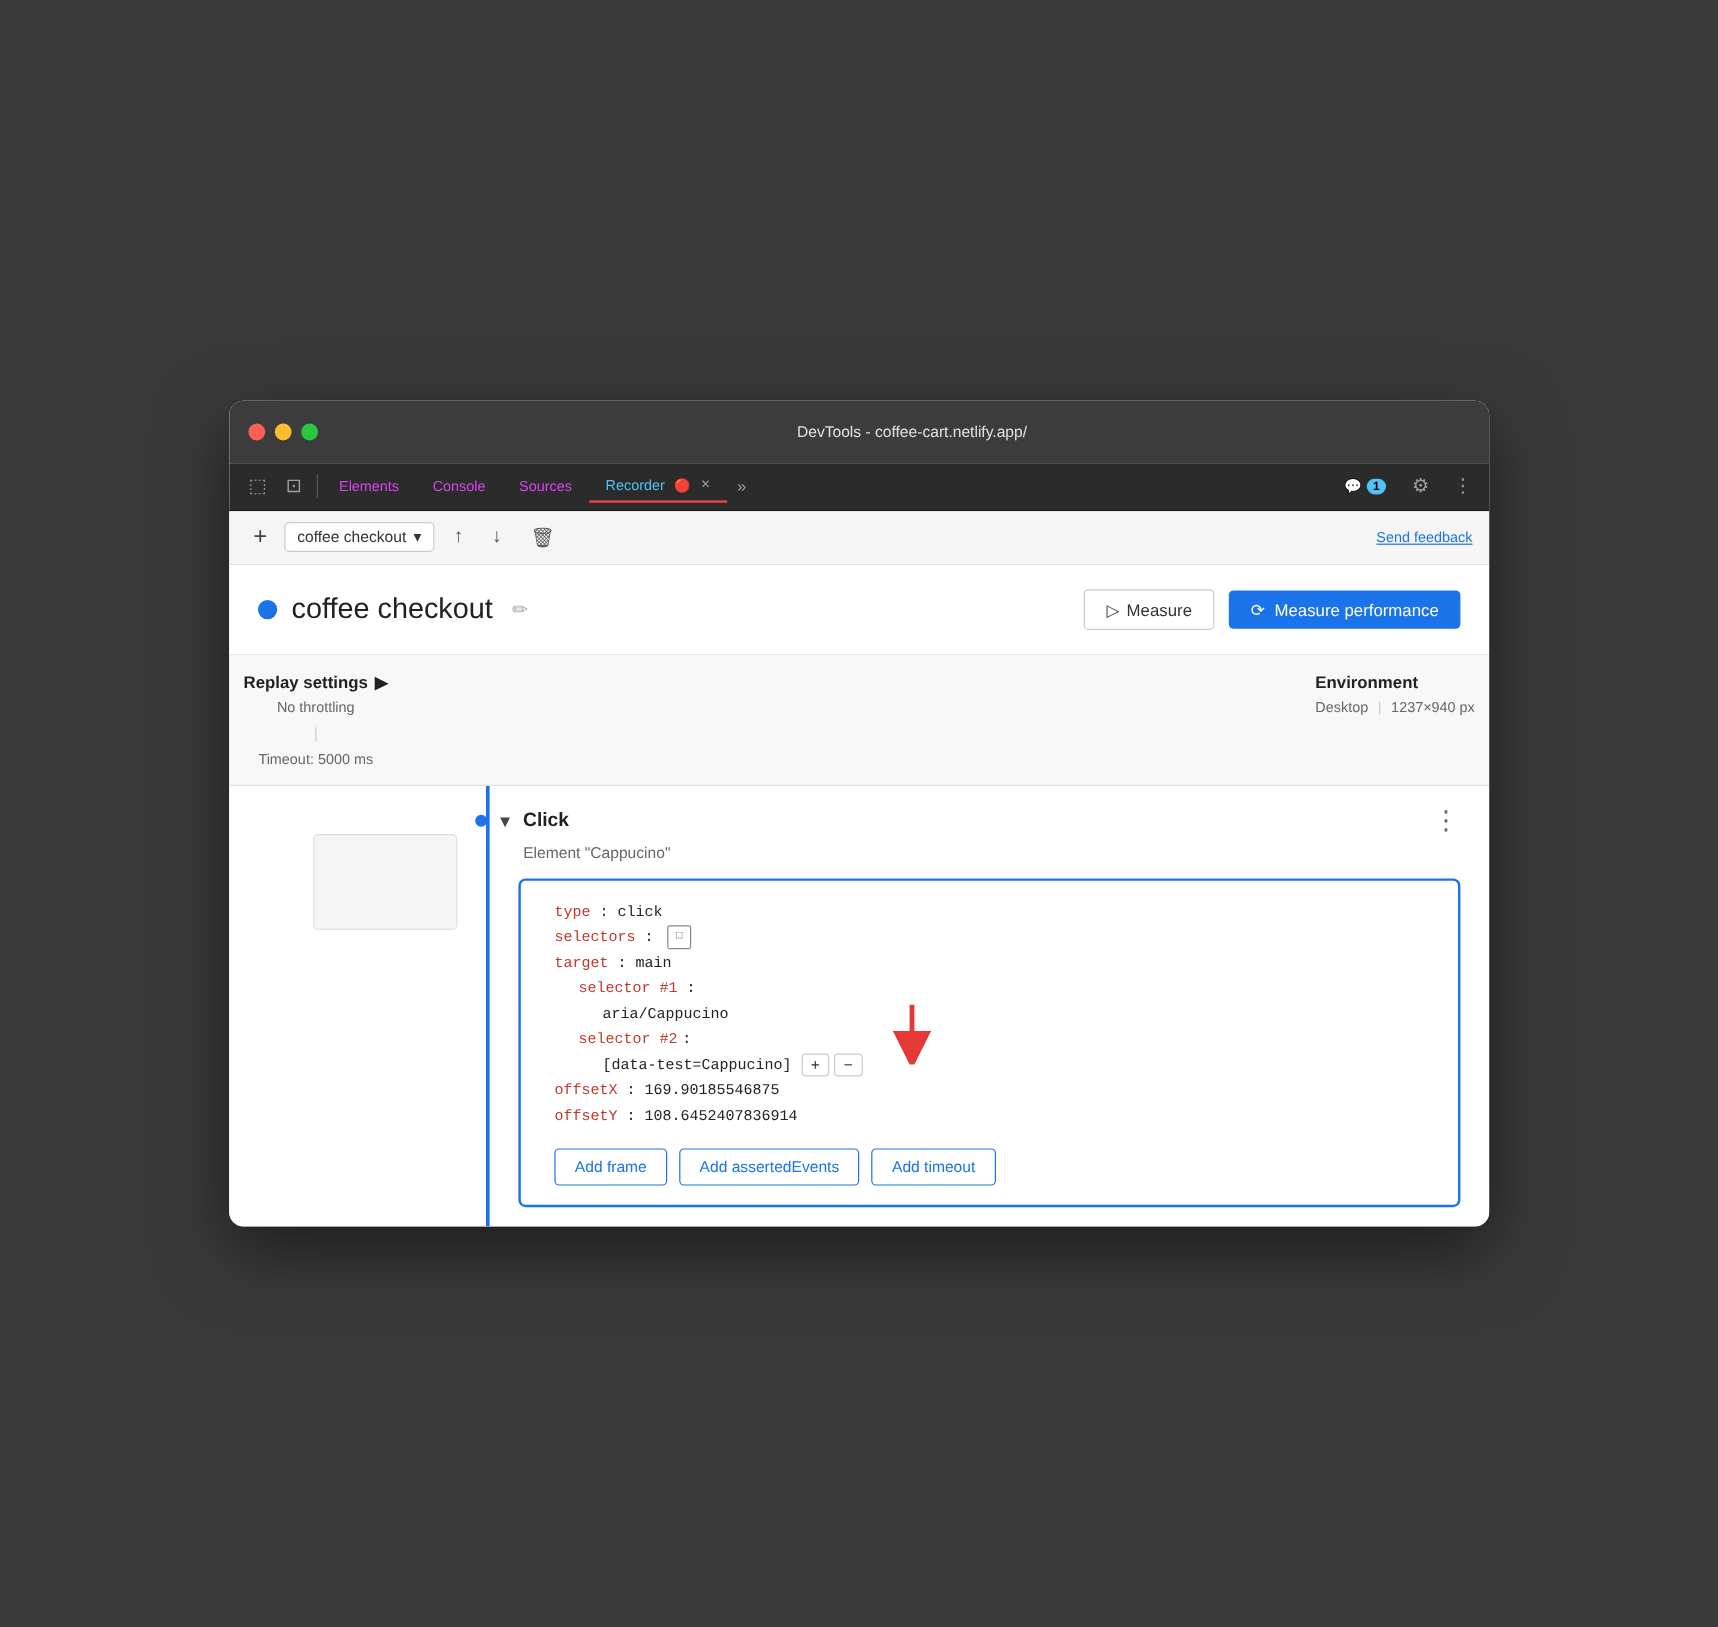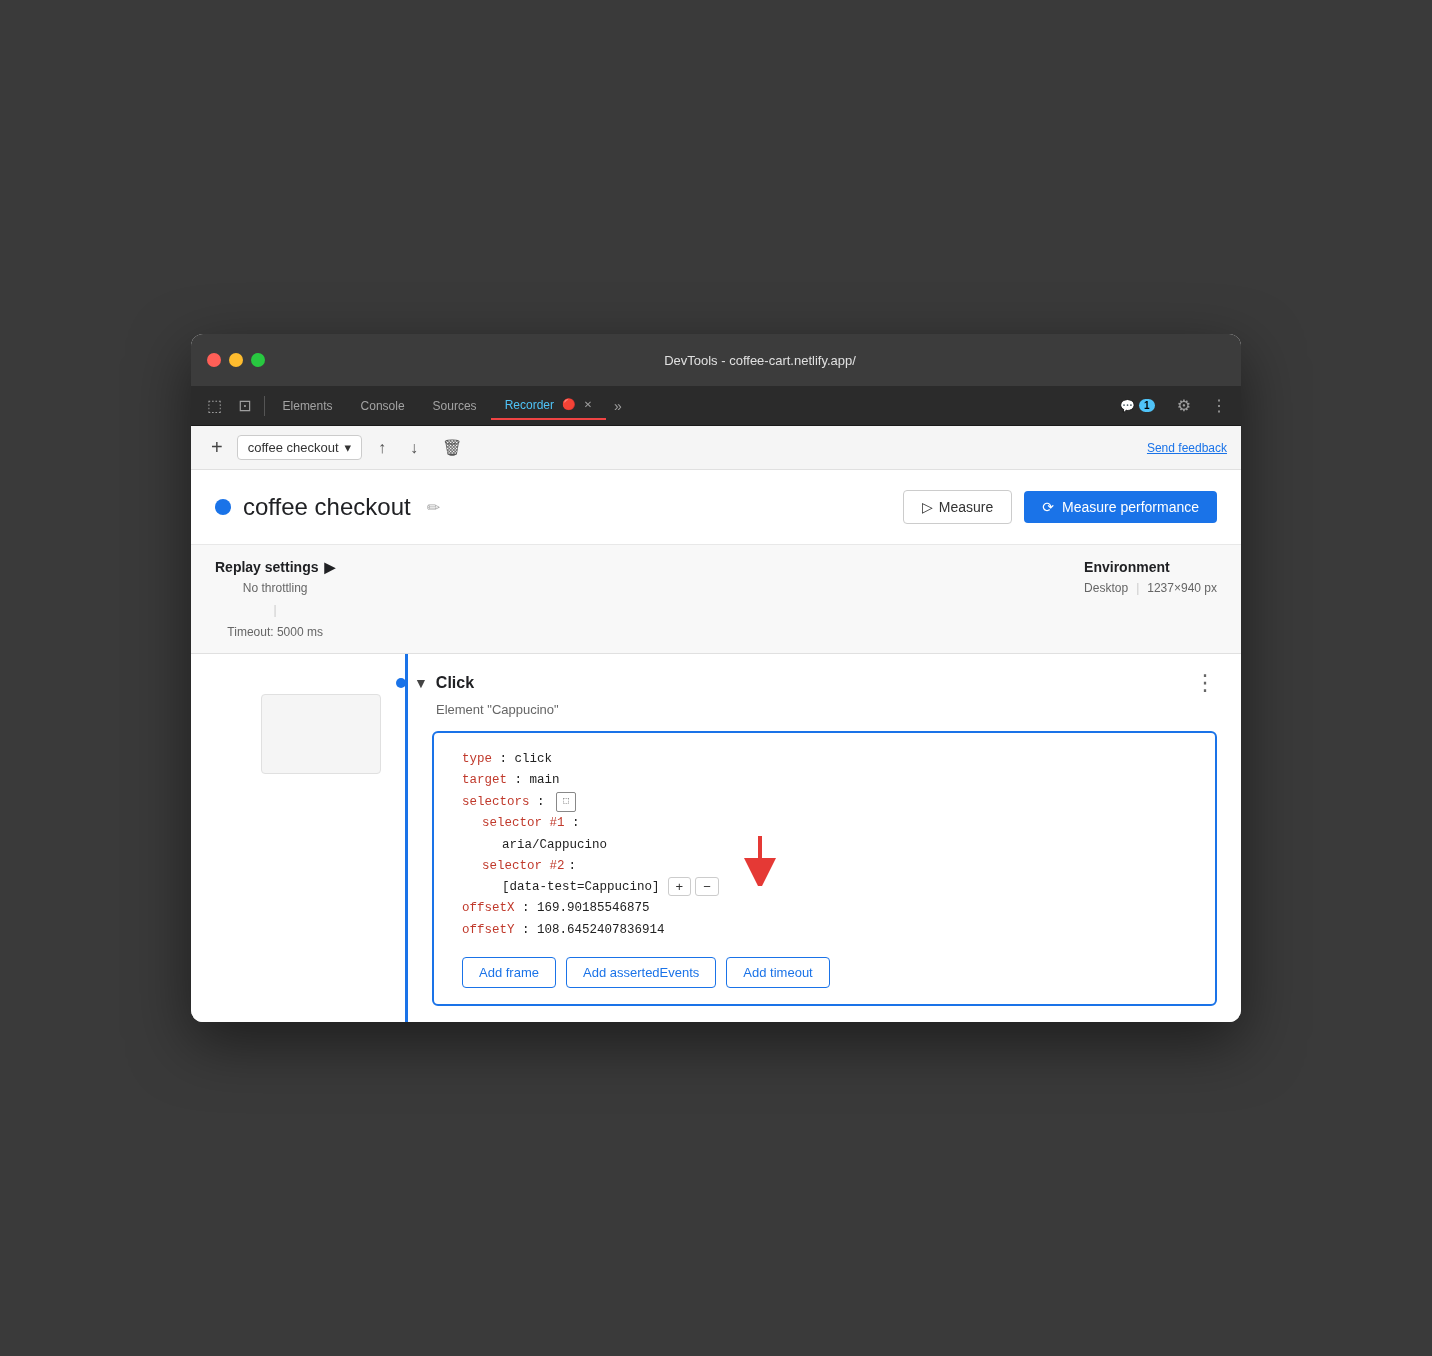--- a/index.html
+++ b/index.html
@@ -77,21 +77,21 @@
     }
 
     .tab-separator {
       width: 1px;
       height: 20px;
       background: #555;
       margin: 0 4px;
     }
 
     .tab {
-      color: #a3a3a3;
+      color: #d946ef;
       font-size: 12px;
       padding: 6px 14px;
       cursor: pointer;
       white-space: nowrap;
       display: flex;
       align-items: center;
       gap: 4px;
     }
 
     .tab.active {
@@ -261,21 +261,21 @@
       font-size: 14px;
       color: white;
       cursor: pointer;
       font-weight: 500;
     }
 
     
     .settings-bar {
       background: #f8f8f8;
       border-bottom: 1px solid #e0e0e0;
-      padding: 14px 24px;
+      padding: 14px 12px;
       display: flex;
       align-items: flex-start;
       gap: 40px;
     }
 
     .settings-section {
       display: flex;
       flex-direction: column;
       gap: 6px;
     }
@@ -530,28 +530,28 @@
       </div>
       <div style="font-size:13px;color:#666;margin-bottom:14px;margin-left:4px;">Element "Cappucino"</div>
 
       <div class="code-block">
         <div>
           <span class="code-key">type</span>
           <span class="code-val">: </span>
           <span class="code-val">click</span>
         </div>
         <div>
+          <span class="code-key">selectors</span>
+          <span class="code-val">: </span>
+          <span class="selector-icon" style="font-size:9px;border:1px solid #888;border-radius:2px;padding:1px 3px;">⬚</span>
+        </div>
+        <div>
           <span class="code-key">target</span>
           <span class="code-val">: </span>
           <span class="code-val">main</span>
-        </div>
-        <div>
-          <span class="code-key">selectors</span>
-          <span class="code-val">: </span>
-          <span class="selector-icon" style="font-size:9px;border:1px solid #888;border-radius:2px;padding:1px 3px;">⬚</span>
         </div>
         <div class="code-indent">
           <span class="code-key">selector #1</span>
           <span class="code-val">:</span>
         </div>
         <div class="code-indent2">
           <span class="code-val">aria/Cappucino</span>
         </div>
         <div class="code-indent" style="display:flex;align-items:center;gap:4px;">
           <span class="code-key">selector #2</span>

